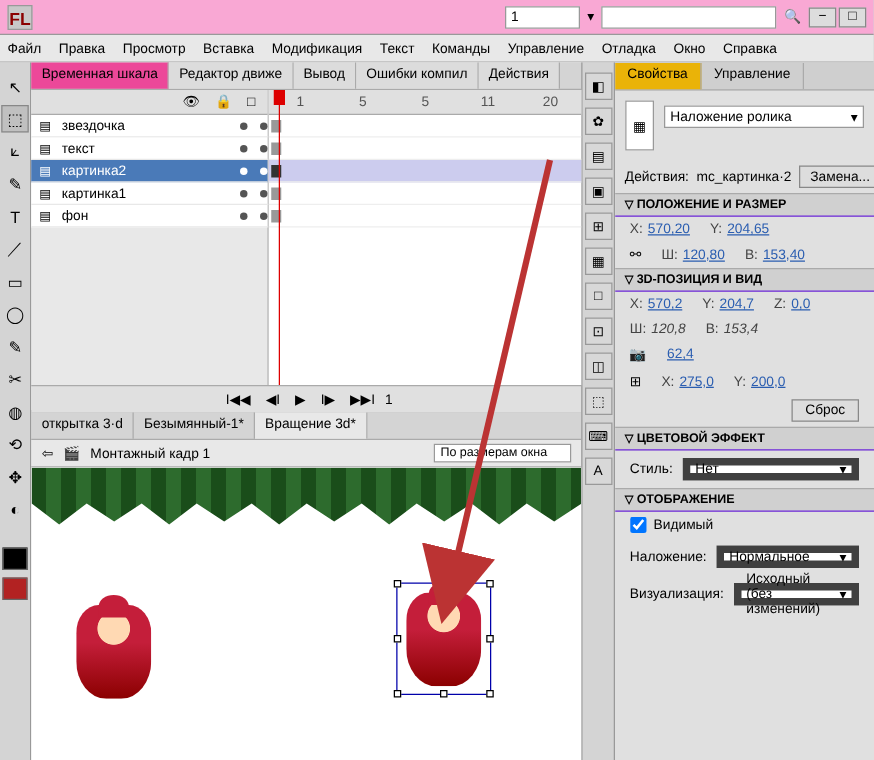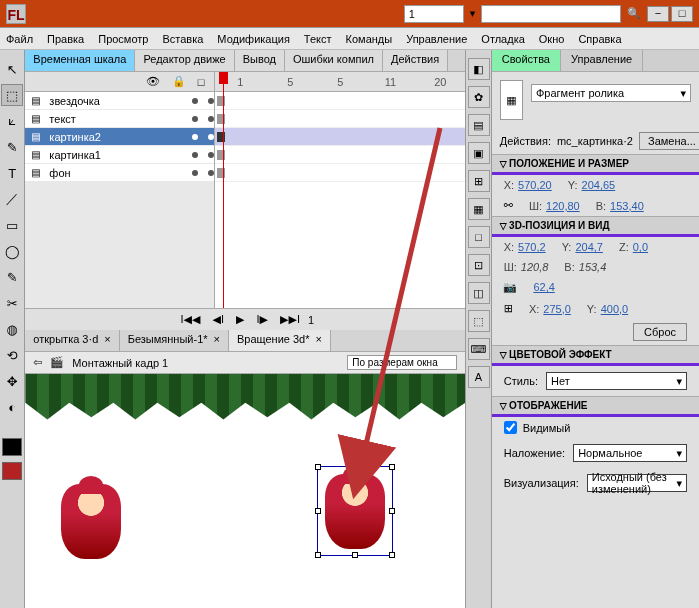--- a/index.html
+++ b/index.html
@@ -1,89 +1,89 @@
 <!DOCTYPE html>
 <html><head>
 <meta charset="utf-8">
 <style>
 * { box-sizing: border-box; margin: 0; padding: 0; font-family: Arial, sans-serif; font-size: 11px; }
 body { background: #d4d4d4; width: 699px; height: 608px; overflow: hidden; position: relative; }
-.titlebar { height: 28px; background: #c2410c; border-bottom: 1px solid #999; display: flex; align-items: center; padding: 0 6px; }
+.titlebar { height: 28px; background: #f9a8d4; border-bottom: 1px solid #999; display: flex; align-items: center; padding: 0 6px; }
 .fl-logo { width: 20px; height: 20px; background: #c8c8c8; color: #8b0000; font-weight: bold; font-size: 14px; text-align: center; line-height: 20px; border: 1px solid #999; }
 .title-right { margin-left: auto; display: flex; gap: 6px; align-items: center; }
 .title-field { width: 60px; height: 18px; background: #fff; border: 1px solid #999; padding: 0 4px; }
 .search-field { width: 140px; height: 18px; background: #fff; border: 1px solid #999; }
 .winbtns { display: flex; gap: 2px; }
 .winbtn { width: 22px; height: 16px; background: #ddd; border: 1px solid #888; text-align: center; cursor: pointer; }
 .menubar { height: 22px; background: #e8e8e8; display: flex; align-items: center; padding: 0 6px; gap: 14px; border-bottom: 1px solid #bbb; }
 .menu-item { cursor: pointer; }
 .content { display: flex; height: 558px; }
 .left-tools { width: 30px; background: #d4d4d4; border-right: 1px solid #999; padding-top: 8px; display: flex; flex-direction: column; align-items: center; gap: 4px; }
 .tool { width: 22px; height: 22px; background: #d4d4d4; border: 1px solid transparent; cursor: pointer; display: flex; align-items: center; justify-content: center; font-size: 13px; }
 .tool.sel { background: #c0c0c0; border: 1px solid #888; }
 .swatch-black { width: 20px; height: 18px; background: #000; border: 1px solid #666; }
 .swatch-red { width: 20px; height: 18px; background: #b22222; border: 1px solid #666; margin-top: 2px; }
 .center { flex: 1; display: flex; flex-direction: column; }
 .timeline-area { height: 280px; background: #e8e8e8; border-bottom: 2px solid #999; }
 .tl-tabs { height: 22px; background: #d4d4d4; display: flex; border-bottom: 1px solid #aaa; }
 .tl-tab { padding: 3px 8px; border-right: 1px solid #aaa; background: #dcdcdc; cursor: pointer; }
-.tl-tab.active { background: #7dd3fc; }
+.tl-tab.active { background: #ec4899; }
 .tl-body { display: flex; height: 236px; }
 .layers-col { width: 190px; border-right: 1px solid #aaa; }
 .layers-head { height: 20px; background: #e0e0e0; border-bottom: 1px solid #aaa; display: flex; align-items: center; justify-content: flex-end; padding-right: 10px; gap: 12px; font-size: 10px; }
 .layer-row { height: 18px; display: flex; align-items: center; padding-left: 6px; border-bottom: 1px solid #e8e8e8; background: #fff; }
 .layer-row.sel { background: #4a7ab8; color: #fff; }
 .layer-icon { width: 14px; font-size: 10px; }
 .layer-name { flex: 1; padding-left: 4px; }
 .layer-dots { display: flex; gap: 10px; }
 .dot { width: 6px; height: 6px; background: #555; border-radius: 50%; }
 .frames-col { flex: 1; background: #fff; position: relative; }
 .ruler { height: 20px; background: #e0e0e0; border-bottom: 1px solid #aaa; display: flex; align-items: center; font-size: 9px; color: #555; }
 .ruler span { width: 50px; text-align: center; }
 .frame-row { height: 18px; border-bottom: 1px solid #eee; position: relative; }
 .keyframe { position: absolute; left: 2px; top: 4px; width: 8px; height: 10px; background: #999; }
 .playhead { position: absolute; left: 8px; top: 0; width: 1px; height: 100%; background: #d00; }
 .playhead::before { content: ''; position: absolute; top: 0; left: -4px; width: 9px; height: 12px; background: #d00; }
 .tl-controls { height: 22px; background: #e0e0e0; border-top: 1px solid #aaa; display: flex; align-items: center; justify-content: center; gap: 4px; font-size: 10px; }
 .tl-btn { padding: 1px 4px; cursor: pointer; }
 .doc-tabs { height: 22px; background: #d4d4d4; display: flex; border-bottom: 1px solid #aaa; }
-.doc-tab { padding: 3px 8px; border-right: 1px solid #aaa; display: flex; gap: 6px; cursor: pointer; }
+.doc-tab { padding: 3px 8px; border-right: 1px solid #aaa; display: flex; gap: 6px; cursor: pointer; flex-direction: column; }
 .doc-tab.active { background: #e8e8e8; }
 .stage-head { height: 22px; background: #e8e8e8; display: flex; align-items: center; padding: 0 8px; gap: 8px; border-bottom: 1px solid #aaa; }
 .stage-zoom { margin-left: auto; background: #fff; border: 1px solid #999; padding: 1px 4px; font-size: 10px; min-width: 110px; }
 .stage { flex: 1; background: #fff; position: relative; overflow: hidden; }
 .garland { width: 100%; height: 48px; background: repeating-linear-gradient(90deg, #1a4d1a 0 12px, #2d6b2d 12px 24px); clip-path: polygon(0 0, 100% 0, 100% 60%, 95% 90%, 90% 60%, 85% 95%, 80% 60%, 75% 90%, 70% 60%, 65% 95%, 60% 60%, 55% 90%, 50% 60%, 45% 95%, 40% 60%, 35% 90%, 30% 60%, 25% 95%, 20% 60%, 15% 90%, 10% 60%, 5% 95%, 0 60%); }
 .santa1 { position: absolute; left: 36px; top: 110px; width: 60px; height: 75px; }
 .santa2 { position: absolute; left: 300px; top: 100px; width: 60px; height: 75px; }
 .sel-box { position: absolute; left: 292px; top: 92px; width: 76px; height: 90px; border: 1px solid #00a; }
 .sel-handle { position: absolute; width: 6px; height: 6px; background: #fff; border: 1px solid #000; }
 .santa-body { width: 100%; height: 100%; background: radial-gradient(circle at 50% 25%, #ffd9b3 20%, transparent 21%), linear-gradient(#c41e3a 40%, #8b0000 100%); border-radius: 30% 30% 40% 40%; position: relative; }
 .santa-body::before { content: ''; position: absolute; top: -8px; left: 30%; width: 40%; height: 18px; background: #c41e3a; border-radius: 50% 50% 0 0; }
 .right-tools { width: 30px; background: #d4d4d4; border-left: 1px solid #999; padding-top: 8px; display: flex; flex-direction: column; align-items: center; gap: 6px; }
 .rtool { width: 22px; height: 22px; border: 1px solid #999; background: #d8d8d8; cursor: pointer; display: flex; align-items: center; justify-content: center; font-size: 11px; }
 .props-panel { width: 248px; background: #e0e0e0; border-left: 1px solid #999; display: flex; flex-direction: column; overflow-y: auto; }
 .prop-tabs { height: 22px; display: flex; background: #cfcfcf; border-bottom: 1px solid #aaa; }
 .prop-tab { padding: 3px 10px; cursor: pointer; border-right: 1px solid #aaa; }
-.prop-tab.active { background: #86efac; }
+.prop-tab.active { background: #eab308; }
 .prop-header { display: flex; padding: 8px; gap: 8px; align-items: flex-start; }
 .instance-icon { width: 40px; height: 40px; background: #fff; border: 1px solid #999; display: flex; align-items: center; justify-content: center; }
 .name-field { width: 130px; height: 18px; background: #ffff66; border: 1px solid #7aa; padding: 0 4px; }
 .type-dd { width: 160px; height: 18px; background: #fff; border: 1px solid #999; padding: 0 4px; margin-top: 4px; display: flex; justify-content: space-between; align-items: center; }
 .inst-row { padding: 4px 8px; display: flex; align-items: center; gap: 6px; }
 .swap-btn { padding: 2px 8px; border: 1px solid #888; background: #ddd; cursor: pointer; margin-left: auto; }
-.section-head { background: #d0d0d0; padding: 3px 8px; font-weight: bold; font-size: 10px; border-top: 1px solid #aaa; border-bottom: 3px solid #6d28d9; cursor: pointer; }
+.section-head { background: #d0d0d0; padding: 3px 8px; font-weight: bold; font-size: 10px; border-top: 1px solid #aaa; border-bottom: 1px solid #6d28d9; cursor: pointer; }
 .section-head::before { content: '▽ '; font-size: 9px; }
 .prop-row { padding: 4px 12px; display: flex; gap: 16px; }
 .prop-pair { display: flex; gap: 4px; align-items: center; }
 .prop-label { color: #444; }
 .prop-val { color: #2a5db0; text-decoration: underline; cursor: pointer; }
 .prop-val.nolink { color: #444; text-decoration: none; font-style: italic; }
 .reset-btn { padding: 2px 10px; border: 1px solid #888; background: #ddd; cursor: pointer; margin-left: auto; }
 .style-row { padding: 6px 12px; display: flex; gap: 8px; align-items: center; }
-.style-dd { flex: 1; height: 18px; background: #fff; border: 1px solid #404040; padding: 0 4px; display: flex; justify-content: space-between; align-items: center; }
+.style-dd { flex: 1; height: 18px; background: #fff; border: 6px solid #404040; padding: 0 4px; display: flex; justify-content: space-between; align-items: center; }
 .checkbox-row { padding: 4px 12px; display: flex; align-items: center; gap: 6px; }
 </style>
 </head>
 <body>
 
 <div class="titlebar">
   <div class="fl-logo">FL</div>
   <div class="title-right">
     <input class="title-field" value="1" style="">
     <span>▾</span>
@@ -282,21 +282,21 @@
 
   <div class="props-panel">
     <div class="prop-tabs">
       <div class="prop-tab active">Свойства</div>
       <div class="prop-tab">Управление</div>
     </div>
     <div class="prop-header">
       <div class="instance-icon">▦</div>
       <div>
         <div class="type-dd">
-            <span>Фрагмент ролика</span>
+            <span>Наложение ролика</span>
             <span>▾</span>
           </div>
       </div>
     </div>
     <div class="inst-row">
       <span>Действия:</span>
       <span>mc_картинка·2</span>
       <button class="swap-btn">Замена...</button>
     </div>
 
@@ -353,21 +353,21 @@
       <span class="prop-val">62,4</span>
     </div>
     <div class="prop-row">
       <span>⊞</span>
       <div class="prop-pair">
           <span class="prop-label">X:</span>
           <span class="prop-val">275,0</span>
         </div>
       <div class="prop-pair">
           <span class="prop-label">Y:</span>
-          <span class="prop-val">400,0</span>
+          <span class="prop-val">200,0</span>
         </div>
     </div>
     <div class="prop-row">
         <button class="reset-btn">Сброс</button>
       </div>
 
     <div class="section-head">ЦВЕТОВОЙ ЭФФЕКТ</div>
     <div class="style-row">
       <span>Стиль:</span>
       <div class="style-dd">

